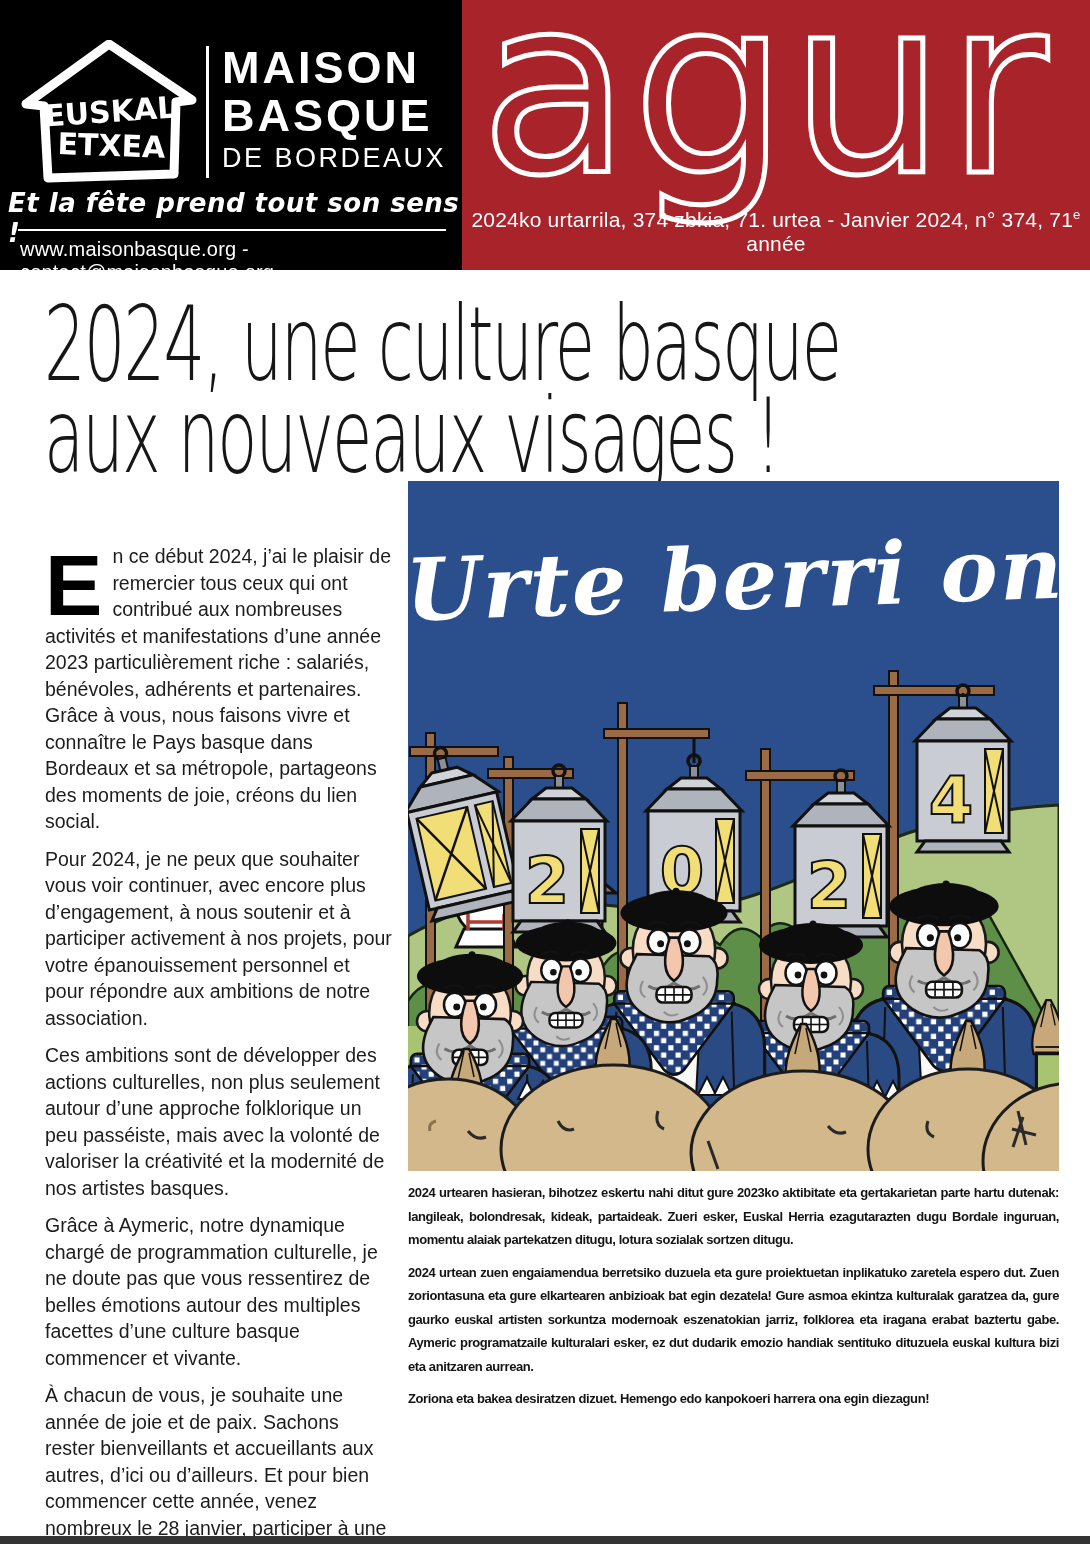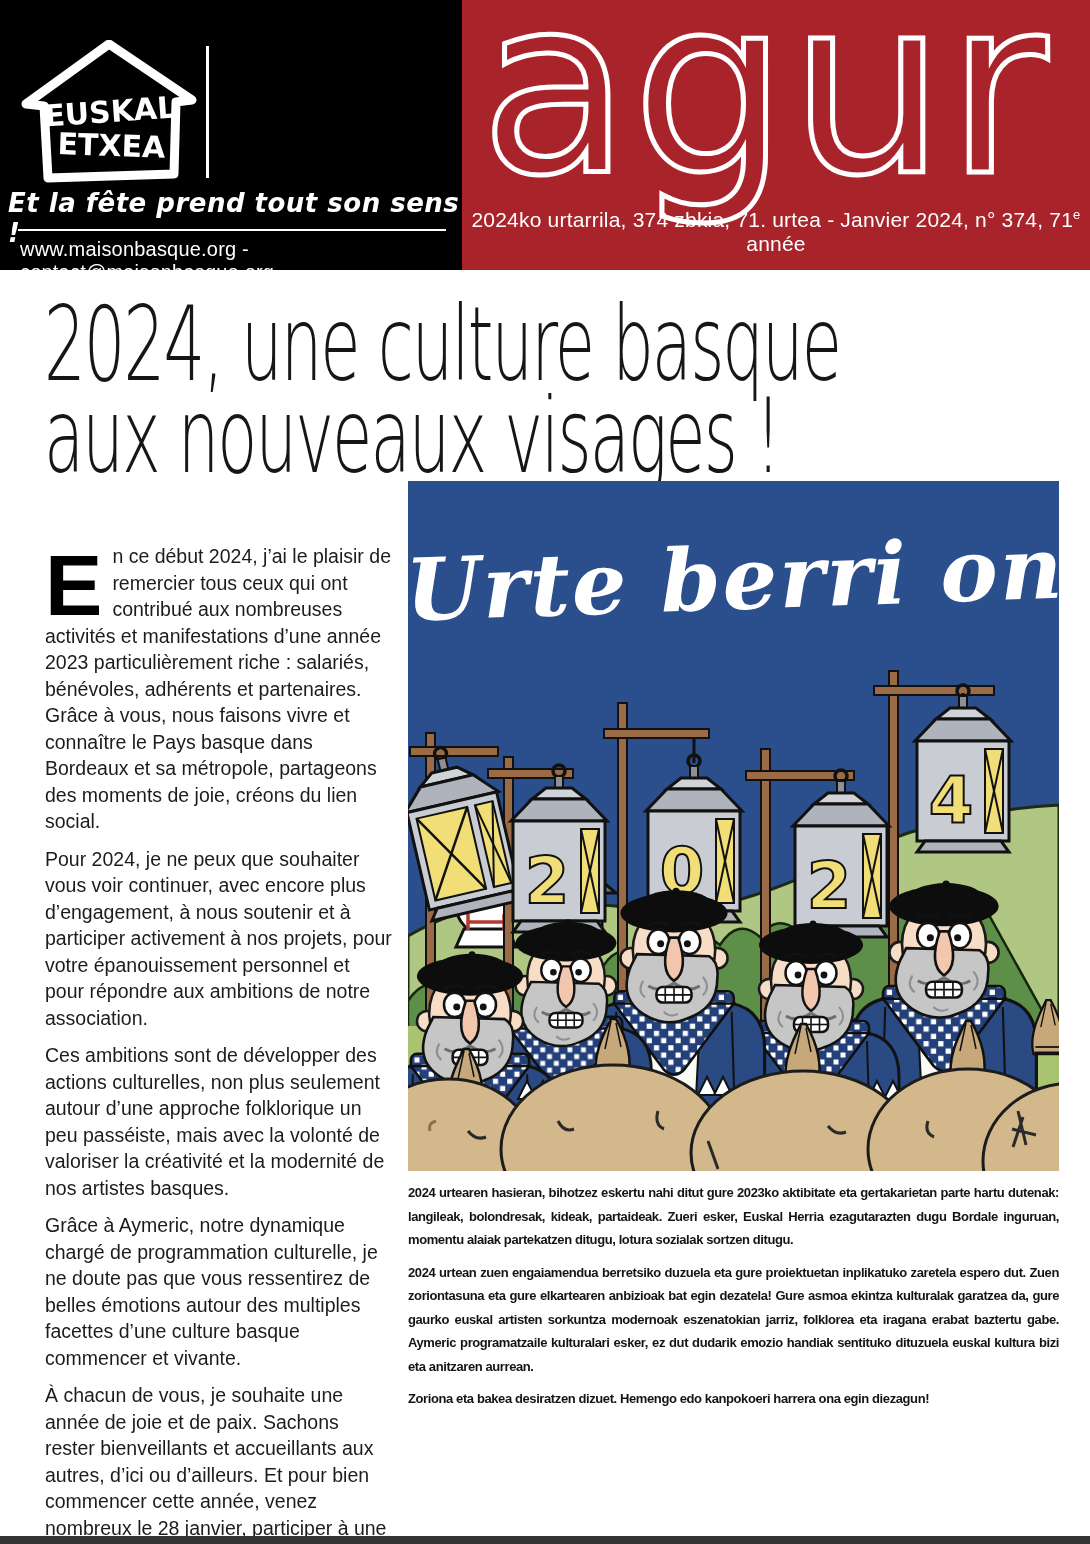--- a/index.html
+++ b/index.html
@@ -54,20 +54,25 @@
 <div class="page">
 
   <div class="masthead">
     <div class="mast-left">
       <svg class="logo-svg" width="182" height="148" viewBox="0 0 182 148">
         <path d="M8,64 L91,4 L174,60 L158,62 L156,134 L30,138 L26,66 Z" fill="#000" stroke="#fff" stroke-width="9" stroke-linejoin="round"></path>
         <text x="93" y="82" text-anchor="middle" fill="#fff" font-family="DejaVu Sans, sans-serif" font-weight="bold" font-size="30" transform="rotate(-4 93 82)">EUSKAL</text>
         <text x="93" y="116" text-anchor="middle" fill="#fff" font-family="DejaVu Sans, sans-serif" font-weight="bold" font-size="30" transform="rotate(2 93 116)">ETXEA</text>
       </svg>
       <div class="logo-divider"></div>
+      <div class="org-name">
+        <div class="org-line">MAISON</div>
+        <div class="org-line">BASQUE</div>
+        <div class="org-sub">DE BORDEAUX</div>
+      </div>
       <div class="tagline">Et la fête prend tout son sens !</div>
       <div class="mast-rule"></div>
       <div class="contact-line">www.maisonbasque.org - contact@maisonbasque.org</div>
     </div>
 
     <div class="mast-right">
       <svg class="agur-svg" width="618" height="234" viewBox="0 0 618 234">
         <text x="10" y="172" font-family="DejaVu Sans, sans-serif" font-size="245" letter-spacing="2" fill="none" stroke="#ffffff" stroke-width="5">agur</text>
       </svg>
       <div class="issue-line">

